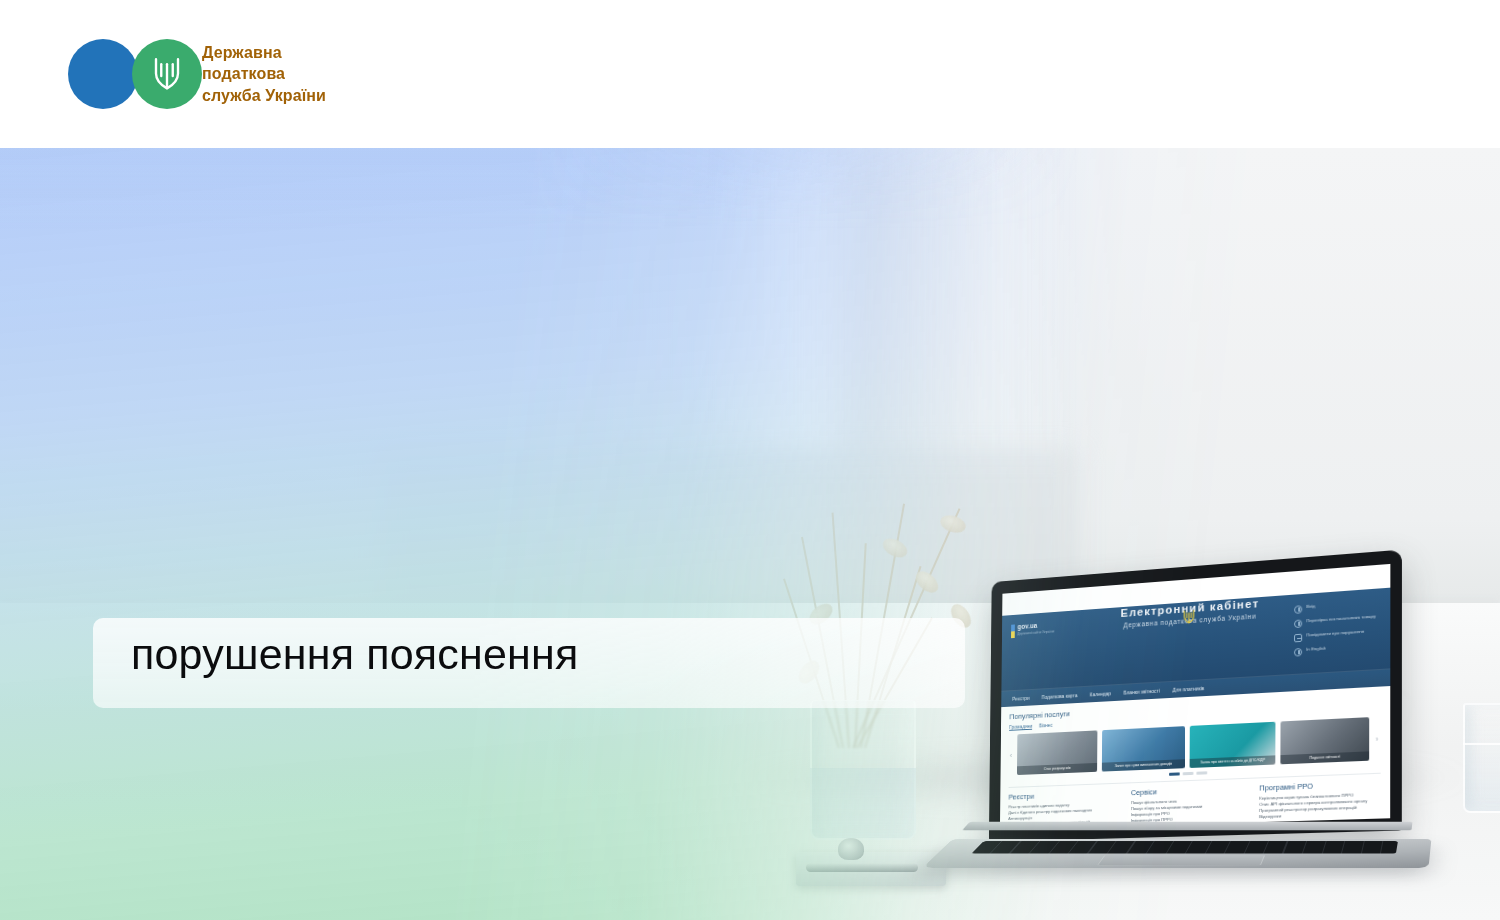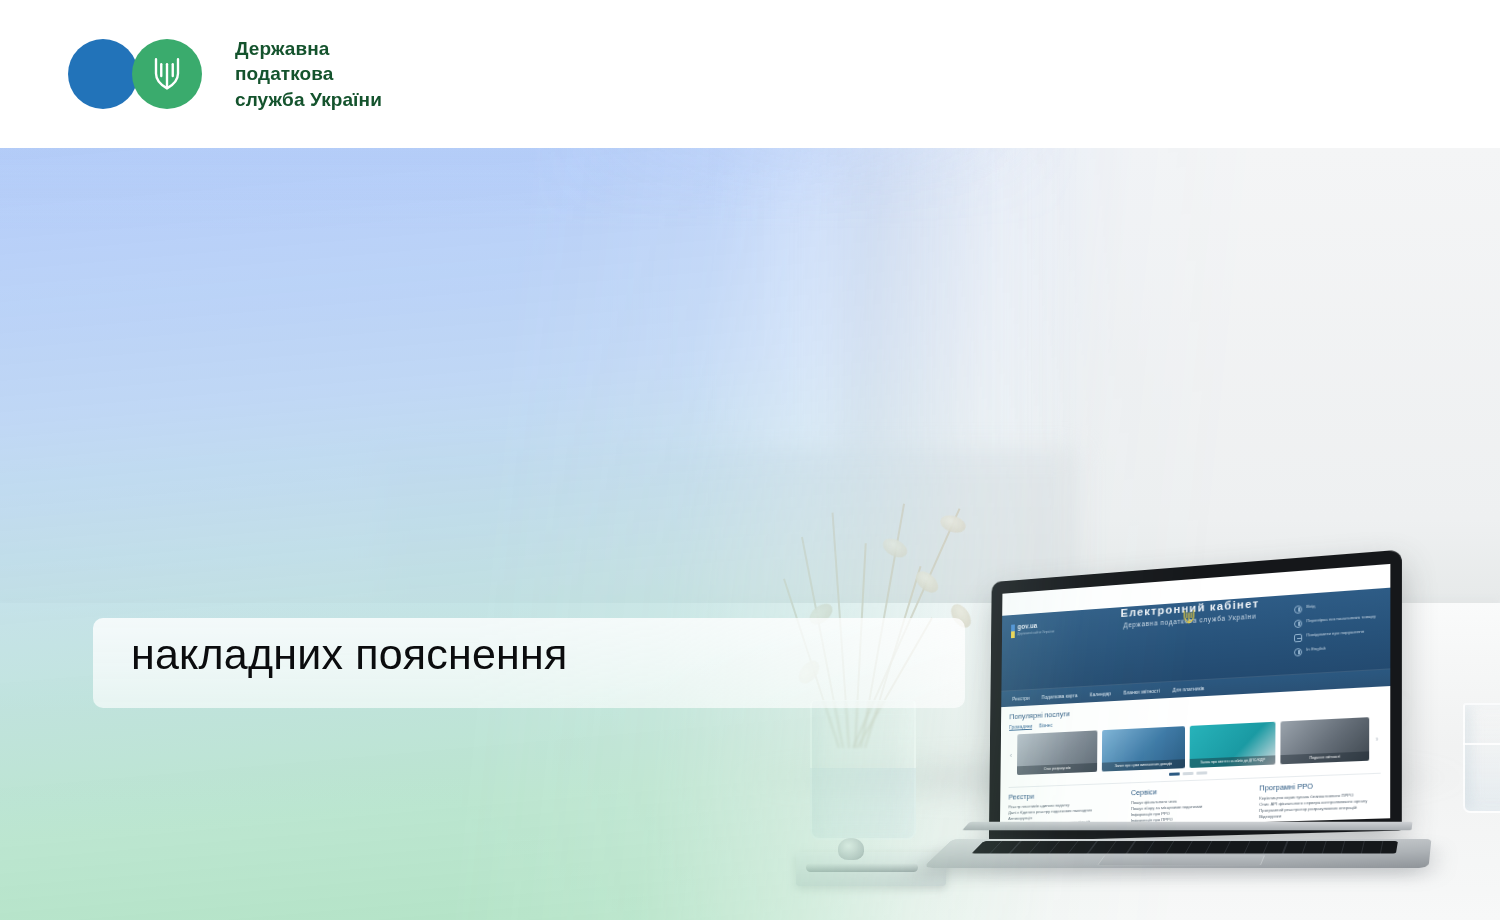--- a/index.html
+++ b/index.html
@@ -21,23 +21,23 @@
     position:absolute; left:0; top:0; width:70px; height:70px;
     border-radius:50%; background:#2273b9;
   }
   .circle-green {
     position:absolute; left:64px; top:0; width:70px; height:70px;
     border-radius:50%; background:#3aab6d;
     display:flex; align-items:center; justify-content:center;
   }
   .circle-green svg { width:30px; height:38px; display:block; }
   .brand-text {
-    margin-left:33px;
-    font-size:19px; font-weight:bold; line-height:1.32;
-    color:#14532d; letter-spacing:.1px;
+    margin-left:0;
+    font-size:16px; font-weight:bold; line-height:1.32;
+    color:#a16207; letter-spacing:.1px;
     white-space:pre-line;
   }
 
   
   .photo {
     position:absolute; left:0; top:148px; width:1500px; height:772px;
     overflow:hidden; z-index:1;
   }
   
   .photo-base {
@@ -448,21 +448,21 @@
         <div class="keys"></div>
         <div class="trackpad"></div>
       </div>
     </div>
   </div>
 
   <div class="wash"></div>
   <div class="wash-top"></div>
 
   <div class="subtitle-box"></div>
-  <div class="subtitle">накладних пояснення</div>
+  <div class="subtitle">порушення пояснення</div>
 
   <div class="header-band">
     <div class="brand">
       <div class="brand-marks">
         <div class="circle-blue"></div>
         <div class="circle-green">
           <svg viewBox="0 0 24 30" fill="none" stroke="#ffffff" stroke-width="1.9" stroke-linecap="round">
             <path d="M3.2 3.2v11.4c0 6.1 3.9 9.2 8.8 11.9 4.9-2.7 8.8-5.8 8.8-11.9V3.2"></path>
             <path d="M12 7.2v18.2"></path>
             <path d="M7.4 7.2v9.4"></path>

